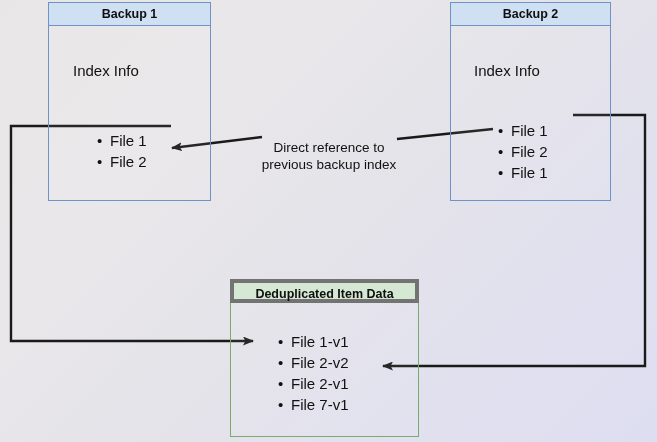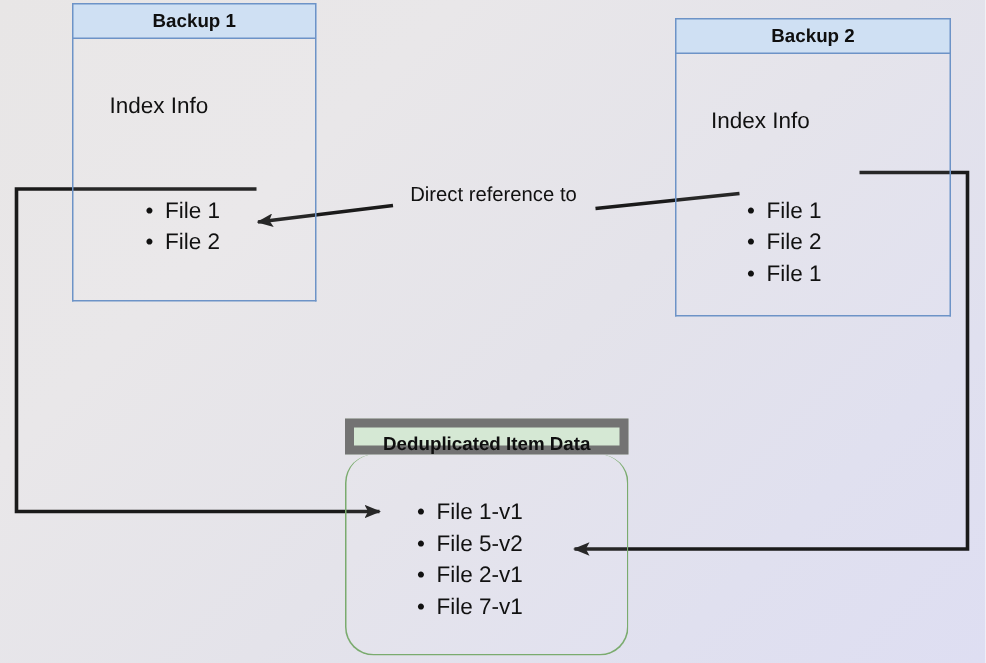--- a/index.html
+++ b/index.html
@@ -55,21 +55,21 @@
   }
   .box.blue .body {
     background: rgba(255,255,255,0.06);
     border: 1px solid #6d93c7;
     border-top: none;
   }
 
   
   .box.green .hdr {
     background: #d5e8d4;
-    border: 6px solid #737373;
+    border: 4px solid #737373;
   }
   .box.green .body {
     background: rgba(255,255,255,0.06);
     border: 1px solid #7aab6e;
     border-top: none;
   }
 
   .index-label {
     position: absolute;
     font-size: 15px;
@@ -135,43 +135,44 @@
     <div class="hdr">Backup 1</div>
     <div class="body" style="height:175px;">
       <div class="index-label" style="left:24px; top:36px;">Index Info</div>
       <ul class="filelist" style="left:47px; top:104px;">
         <li>File 1</li>
         <li>File 2</li>
       </ul>
     </div>
   </div>
 
-  <div class="box blue" style="left:450px; top:12px; width:184px; height:199px;">
+  <div class="box blue" style="left:450px; top:2px; width:161px; height:199px;">
     <div class="hdr">Backup 2</div>
     <div class="body" style="height:175px;">
       <div class="index-label" style="left:23px; top:36px;">Index Info</div>
       <ul class="filelist" style="left:46px; top:94px;">
         <li>File 1</li>
         <li>File 2</li>
         <li>File 1</li>
       </ul>
     </div>
   </div>
 
   <div class="box green" style="left:230px; top:279px; width:189px; height:158px;">
     <div class="hdr">Deduplicated Item Data</div>
-    <div class="body" style="height:134px;border-radius:19px;">
+    <div class="body" style="height:134px;">
       <div style="position:absolute; left:0; top:0; width:100%; height:100%;">
         <ul class="filelist" style="left:46px; top:28px;">
           <li>File 1-v1</li>
-          <li>File 5-v2</li>
+          <li>File 2-v2</li>
           <li>File 2-v1</li>
           <li>File 7-v1</li>
         </ul>
       </div>
     </div>
   </div>
 
-  <div class="annotation" style="left:248px; top:121px; width:162px;">
+  <div class="annotation" style="left:248px; top:139px; width:162px;">
     <div>Direct reference to</div>
+    <div>previous backup index</div>
   </div>
 
 </div>
 
 </body></html>

